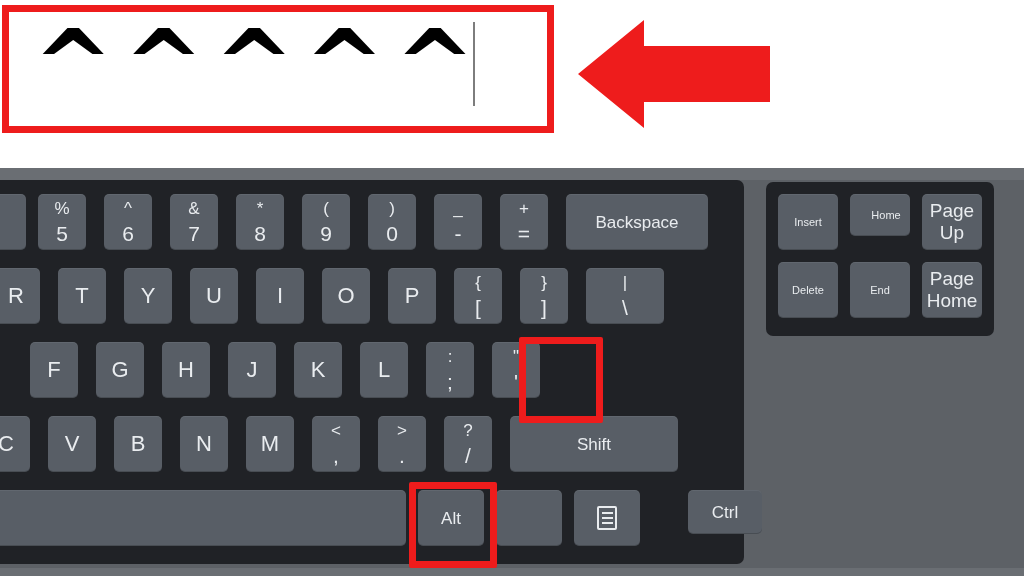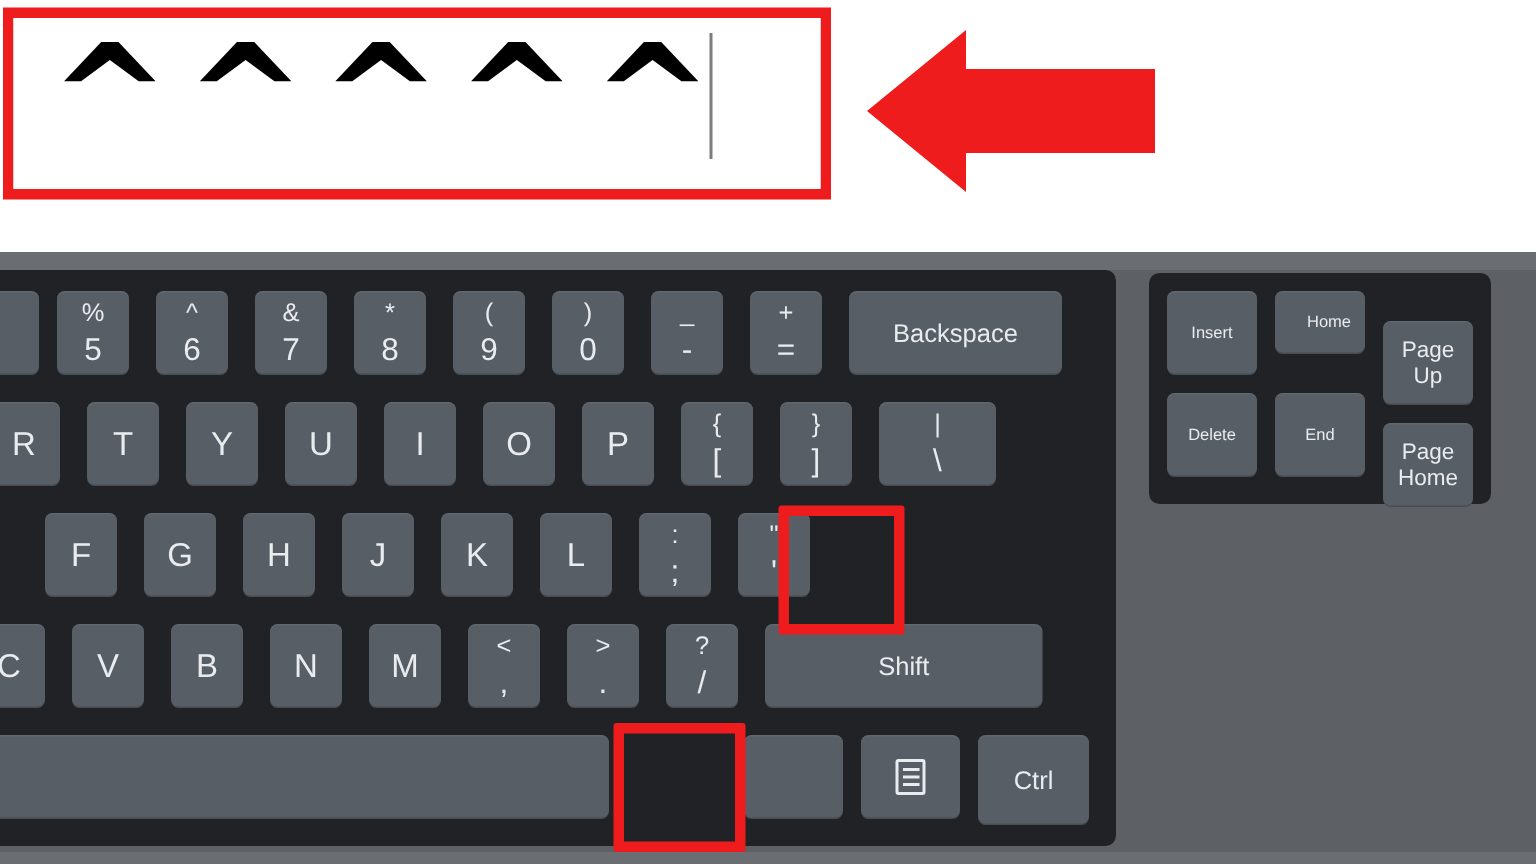--- a/index.html
+++ b/index.html
@@ -105,21 +105,21 @@
     margin-bottom: 6px;
     color: #e9ecef;
   }
   .key .glyph-bottom {
     font-size: 21px;
     line-height: 1;
     color: #e9ecef;
   }
   .key.single { font-size: 22px; }
   .key.word  { font-size: 17px; text-align: center; }
-  .key.word.two-line { font-size: 15px; line-height: 1.15; margin-top: 20px; }
+  .key.word.two-line { font-size: 19px; line-height: 1.15; }
   .key.tiny { font-size: 11px; }
   .key.blank { }
   .spacebar {
     position: absolute;
     background: #585e66;
     border-radius: 5px;
     box-shadow: inset 0 -1px 0 rgba(0,0,0,0.18), inset 0 1px 0 rgba(255,255,255,0.06);
   }
 
   
@@ -283,34 +283,37 @@
       <span class="glyph-bottom">,</span>
     </div>
     <div class="key" style="left:378px;top:248px;width:48px;height:56px;">
       <span class="glyph-top">&gt;</span>
       <span class="glyph-bottom">.</span>
     </div>
     <div class="key" style="left:444px;top:248px;width:48px;height:56px;">
       <span class="glyph-top">?</span>
       <span class="glyph-bottom">/</span>
     </div>
-    <div class="key word" style="left:510px;top:248px;width:185px;height:56px;text-align:center;">
+    <div class="key word" style="left:510px;top:248px;width:168px;height:56px;text-align:center;">
       <span>Shift</span>
     </div>
 
     <div class="spacebar" style="left:-18px;top:322px;width:424px;height:56px;"></div>
+    <div class="key word" style="left:418px;top:322px;width:66px;height:56px;">
+      <span>Alt</span>
+    </div>
     <div class="key blank" style="left:496px;top:322px;width:66px;height:56px;"></div>
     <div class="key" style="left:574px;top:322px;width:66px;height:56px;">
       <span class="menu-icon">
           <i></i>
           <i></i>
           <i></i>
         </span>
     </div>
-    <div class="key word" style="left:652px;top:322px;width:74px;height:60px;text-align:right;">
+    <div class="key word" style="left:688px;top:322px;width:74px;height:44px;text-align:right;">
       <span>Ctrl</span>
     </div>
 
     <div class="key tiny" style="left:778px;top:26px;width:60px;height:56px;">
       <span>Insert</span>
     </div>
     <div class="key tiny" style="left:850px;top:26px;width:60px;height:42px;padding-left:12px;">
       <span>Home</span>
     </div>
     <div class="key word two-line" style="left:922px;top:26px;width:60px;height:56px;">

